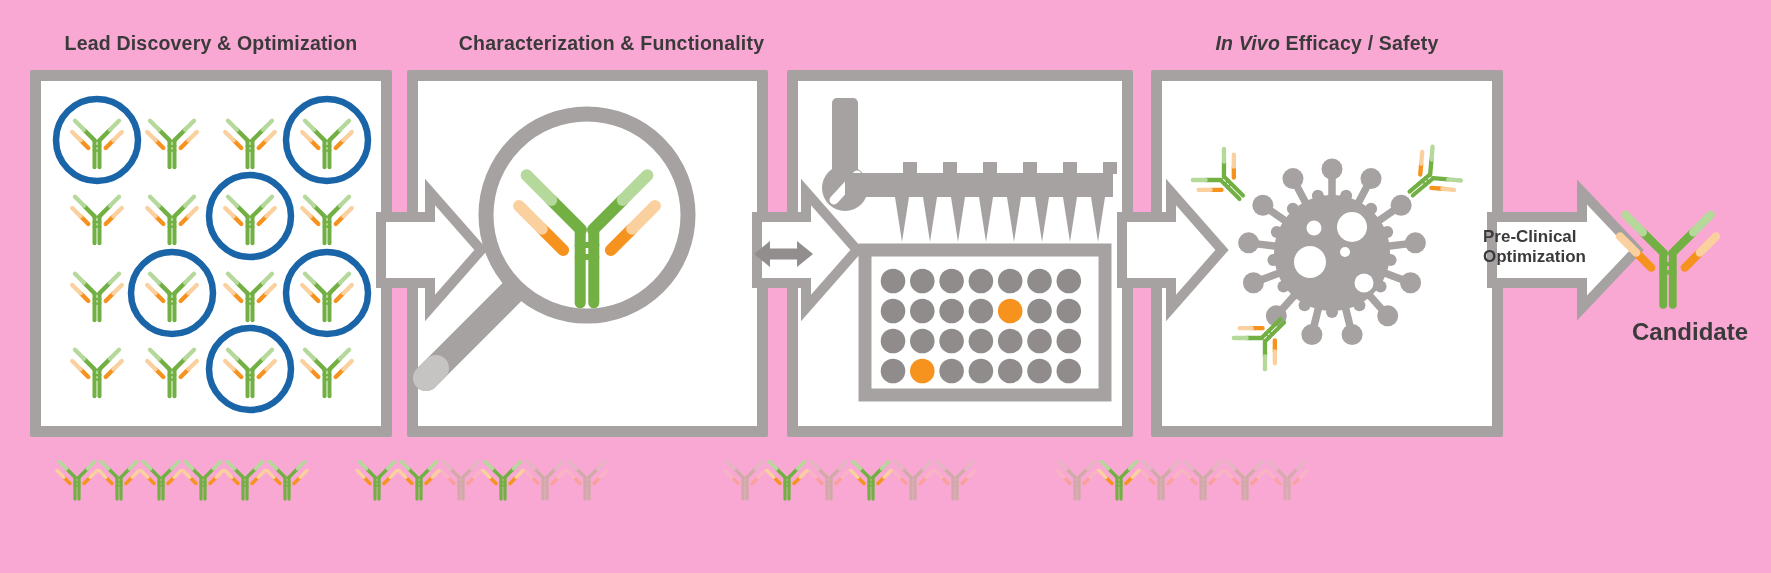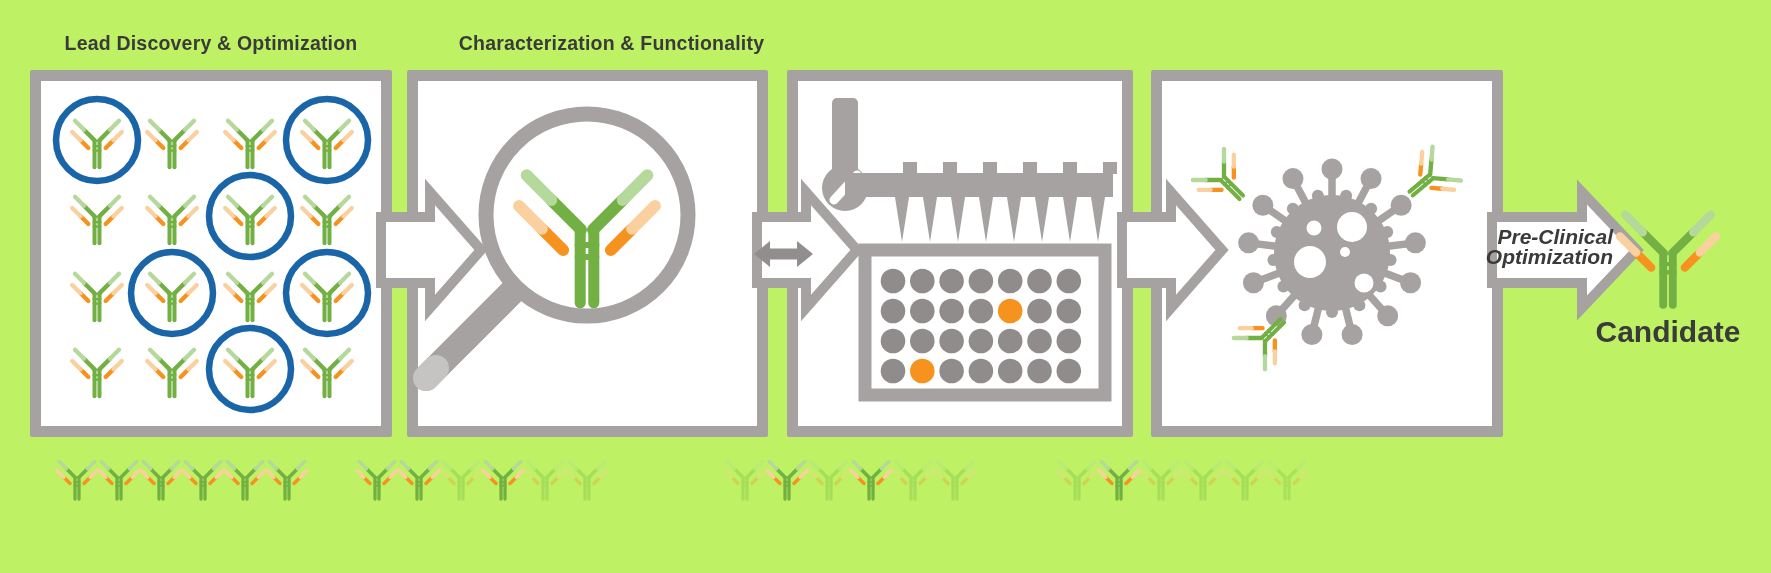--- a/index.html
+++ b/index.html
@@ -1,46 +1,47 @@
 <!DOCTYPE html>
 <html><head>
 <meta charset="utf-8">
 <style>
   html,body{margin:0;padding:0;background:#ffffff;}
   .canvas{
-    position:relative;width:1771px;height:573px;background:#bef264;overflow:hidden;
+    position:relative;width:1771px;height:573px;background:#f9a8d4;overflow:hidden;
     font-family:"Liberation Sans",sans-serif;
   }
   .stage-box{
     position:absolute;top:70px;height:367px;box-sizing:border-box;
     border:11px solid #a5a2a1;border-radius:2px;background:#ffffff;z-index:1;
   }
   .stage-title{
     position:absolute;top:32px;height:26px;text-align:center;
     font-size:19.5px;font-weight:bold;color:#3a3a3a;letter-spacing:0.2px;z-index:4;
   }
   #art{position:absolute;left:0;top:0;z-index:3;}
   .side-label{
     position:absolute;z-index:5;font-weight:bold;color:#3a3a3a;
   }
-  .preclinical{left:1483px;top:227px;width:130px;font-size:21px;line-height:20px;text-align:right;font-style:italic;}
-  .candidate{left:1588px;top:318px;width:160px;font-size:30px;line-height:28px;text-align:center;}
+  .preclinical{left:1483px;top:227px;width:130px;font-size:17px;line-height:20px;text-align:left;}
+  .candidate{left:1588px;top:318px;width:160px;font-size:24px;line-height:28px;text-align:right;}
 </style>
 </head>
 <body>
 
 <div class="canvas">
 
   <div class="stage-box" style="left:30px;width:362px"></div>
   <div class="stage-box" style="left:407px;width:361px"></div>
   <div class="stage-box" style="left:787px;width:346px"></div>
   <div class="stage-box" style="left:1151px;width:352px"></div>
 
   <div class="stage-title" style="left:30px;width:362px">Lead Discovery &amp; Optimization</div>
   <div class="stage-title" style="left:431px;width:361px">Characterization &amp; Functionality</div>
+  <div class="stage-title" style="left:1151px;width:352px"><i>In Vivo</i><span> Efficacy / Safety</span></div>
 
   <svg id="art" width="1771" height="573" viewBox="0 0 1771 573">
     <defs>
       <symbol id="ab" viewBox="0 0 100 100">
         <g stroke-linecap="round" fill="none">
           <path d="M46,52 V94" stroke="#72b043" stroke-width="6.5"></path>
           <path d="M54,52 V94" stroke="#72b043" stroke-width="6.5"></path>
           <path d="M44.5,60 H55.5" stroke="#72b043" stroke-width="3.5"></path>
           <path d="M44.5,67 H55.5" stroke="#72b043" stroke-width="3.5"></path>
           <path d="M46.5,51 L29,33.5" stroke="#72b043" stroke-width="7"></path>

